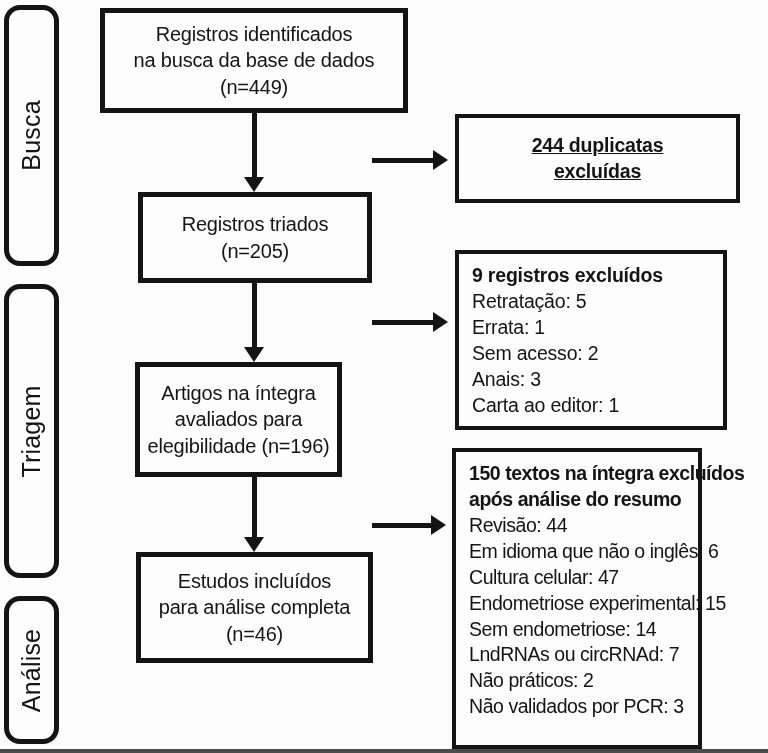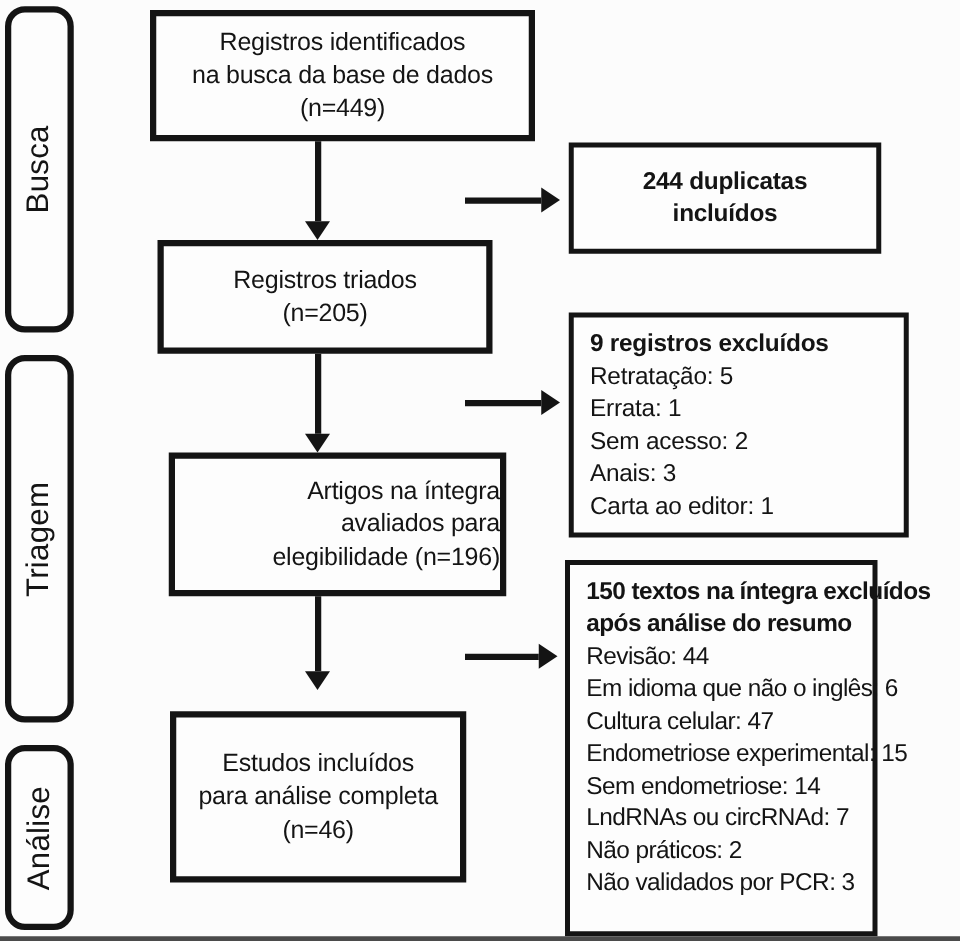--- a/index.html
+++ b/index.html
@@ -112,47 +112,47 @@
   <div class="stage" style="left:4px; top:5px; width:55px; height:261px;">
     <span class="stage-text">Busca</span>
   </div>
   <div class="stage" style="left:4px; top:284px; width:55px; height:294px;">
     <span class="stage-text">Triagem</span>
   </div>
   <div class="stage" style="left:4px; top:596px; width:55px; height:148px;">
     <span class="stage-text">Análise</span>
   </div>
 
-  <div class="fbox" style="left:100px; top:8px; width:308px; height:105px;margin-left:20px;">
+  <div class="fbox" style="left:100px; top:8px; width:308px; height:105px;">
       <div>Registros identificados</div>
       <div>na busca da base de dados</div>
       <div>(n=449)</div>
     </div>
 
-  <div class="fbox" style="left:126px; top:192px; width:268px; height:91px;">
+  <div class="fbox" style="left:138px; top:192px; width:234px; height:91px;">
       <div>Registros triados</div>
       <div>(n=205)</div>
     </div>
 
-  <div class="fbox" style="left:135px; top:362px; width:270px; height:115px;align-items:flex-end;">
+  <div class="fbox" style="left:135px; top:362px; width:207px; height:115px;">
       <div>Artigos na íntegra</div>
       <div>avaliados para</div>
       <div>elegibilidade (n=196)</div>
     </div>
 
-  <div class="fbox" style="left:136px; top:569px; width:237px; height:137px;">
+  <div class="fbox" style="left:136px; top:552px; width:237px; height:111px;">
       <div>Estudos incluídos</div>
       <div>para análise completa</div>
       <div>(n=46)</div>
     </div>
 
-  <div class="ebox centered" style="left:455px; top:114px; width:250px; height:89px;">
+  <div class="ebox centered" style="left:455px; top:114px; width:285px; height:89px;text-decoration:underline;">
     <div class="ebox-title">
         <div>244 duplicatas</div>
-        <div>incluídos</div>
+        <div>excluídas</div>
       </div>
   </div>
 
   <div class="ebox padded" style="left:455px; top:250px; width:272px; height:180px;">
     <div class="ebox-title">
         <div>9 registros excluídos</div>
       </div>
     <div class="ebox-items">
         <div>Retratação: 5</div>
         <div>Errata: 1</div>

